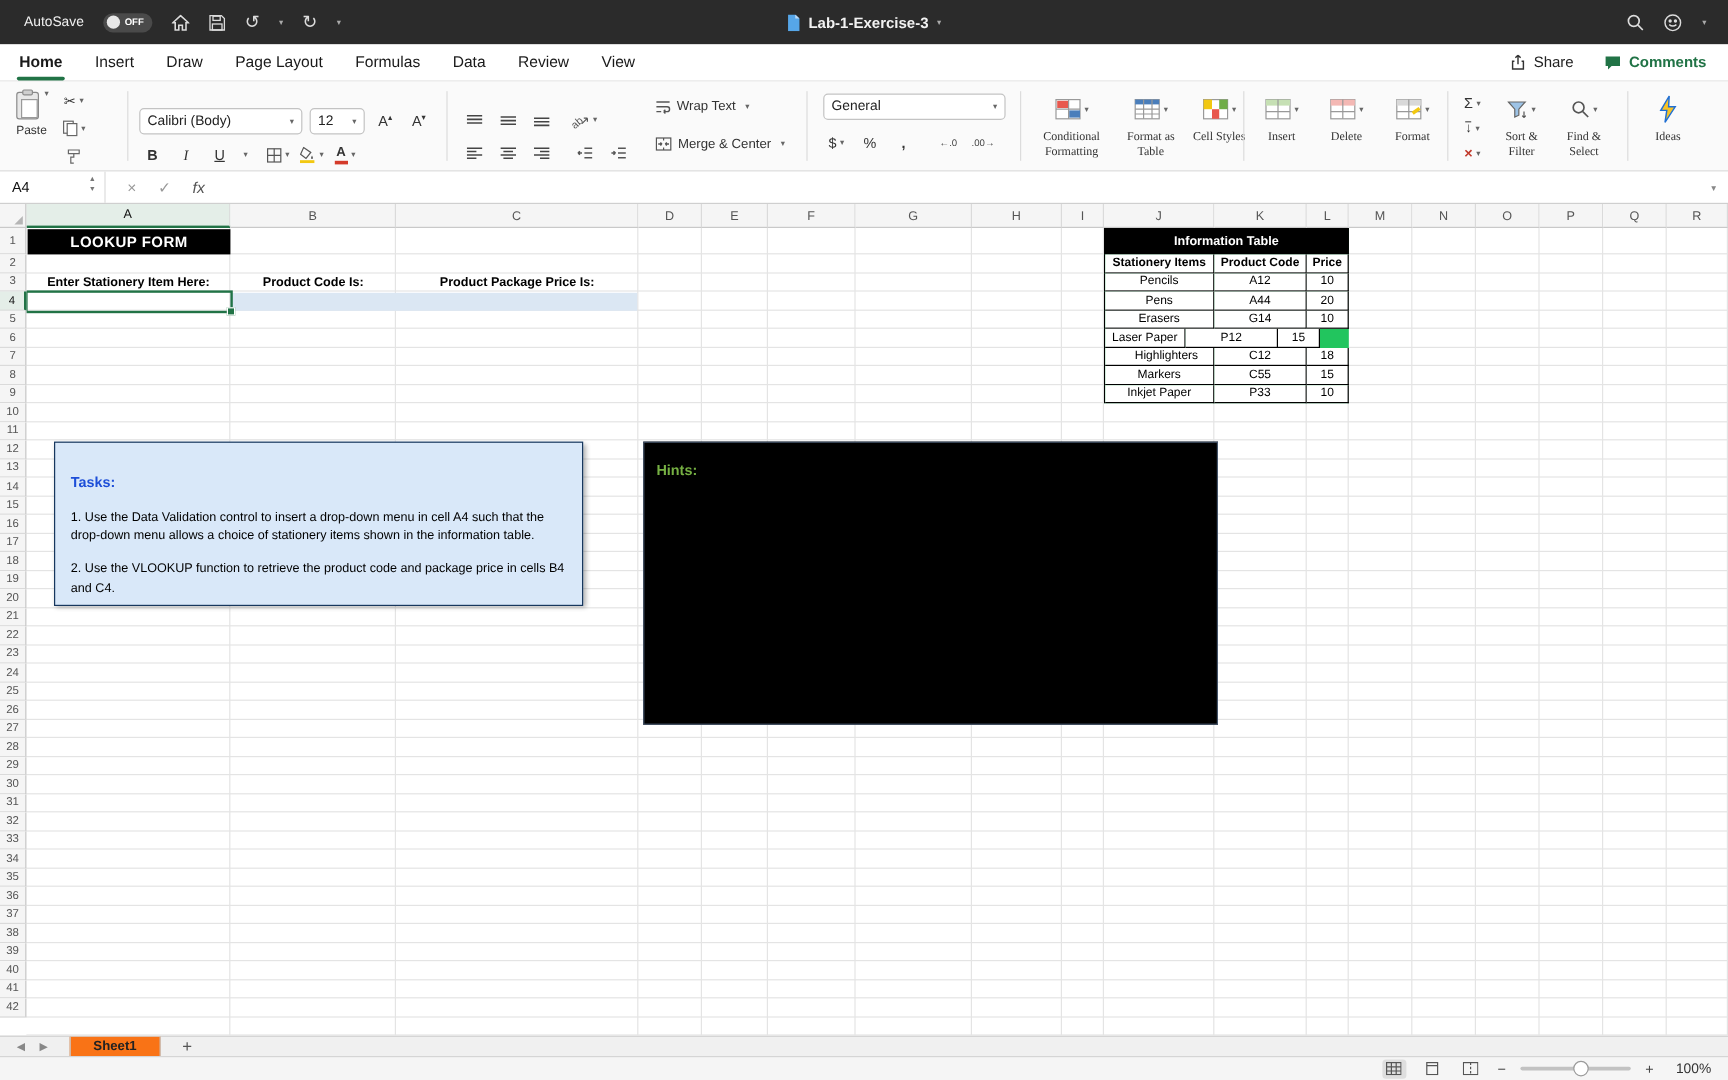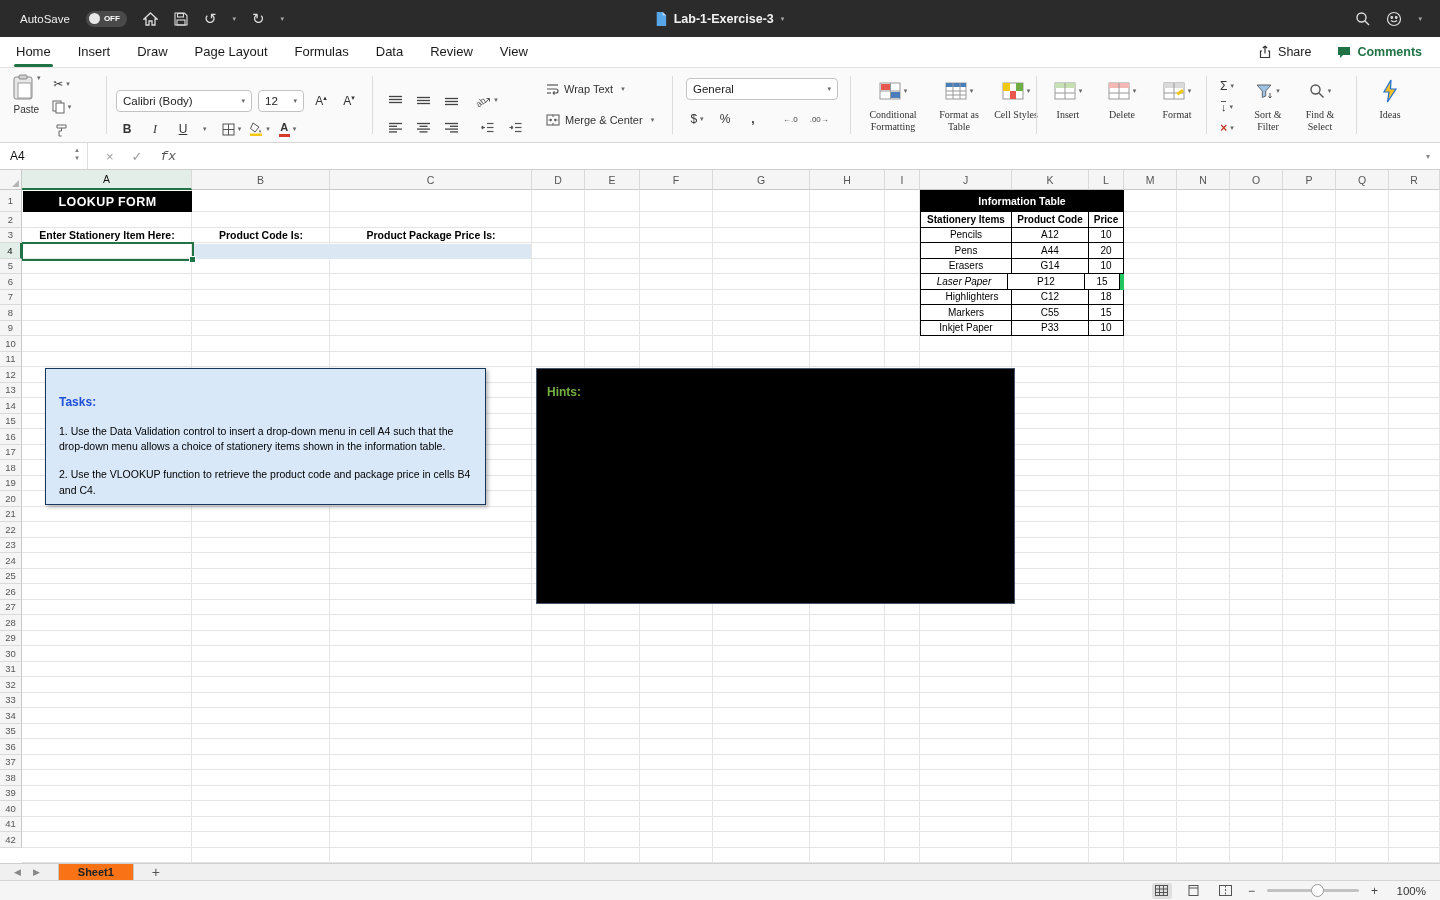--- a/index.html
+++ b/index.html
@@ -17,21 +17,21 @@
   .undoredo { font-size:15px; color:#dcdcdc; line-height:1; }
   .tb-chev { font-size:7px; color:#aaa; }
   .tb-center { position:absolute; left:50%; transform:translateX(-50%); display:flex; align-items:center; gap:7px; }
   .tb-center .doc-title { font-size:12.5px; font-weight:600; color:#f2f2f2; }
   .tb-right { margin-left:auto; display:flex; align-items:center; gap:16px; padding-right:18px; }
 
   
   .menubar { position:absolute; top:37px; left:0; width:1440px; height:31px; background:#fff; border-bottom:1px solid #e2e2e2; display:flex; align-items:stretch; padding-left:16px; }
   #menuTabs { display:flex; }
   .mtab { margin-right:27px; font-size:13px; color:#1a1a1a; line-height:30px; position:relative; cursor:default; white-space:nowrap; }
-  .mtab.active { font-weight:400; }
+  .mtab.active { font-weight:700; }
   .mtab.active::after { content:''; position:absolute; left:-2px; right:-2px; bottom:0; height:3px; background:#217346; border-radius:2px; }
   .mb-right { margin-left:auto; display:flex; align-items:center; gap:26px; padding-right:18px; }
   .mb-btn { display:flex; align-items:center; gap:6px; font-size:12.5px; color:#222; cursor:default; }
   .mb-btn.comments { color:#217346; font-weight:600; }
 
   
   .ribbon { position:absolute; top:68px; left:0; width:1440px; height:75px; background:#fafafa; border-bottom:1px solid #d6d6d6; }
   .grp { position:absolute; }
   .gdiv { position:absolute; top:8px; width:1px; height:58px; background:#dcdcdc; }
   .sel { border:1px solid #c3c3c3; border-radius:4px; background:#fff; height:22px; font-size:11.5px; color:#222; padding:0 6px; display:flex; align-items:center; justify-content:space-between; cursor:default; }
@@ -47,21 +47,21 @@
   .fcolor { display:flex; flex-direction:column; align-items:center; line-height:1; }
   .fcolor .bar { width:11px; height:3px; margin-top:1px; }
   .wmbtn { display:flex; align-items:center; gap:5px; font-size:11px; color:#333; height:22px; cursor:default; }
   .decbtn { font-size:8px; color:#444; border-radius:3px; padding:2px 3px; }
 
   
   .fbar { position:absolute; top:143px; left:0; width:1440px; height:27px; background:#fff; border-bottom:1px solid #cfcfcf; display:flex; align-items:center; }
   .namebox { width:88px; height:100%; border-right:1px solid #dcdcdc; display:flex; align-items:center; padding-left:10px; font-size:12px; color:#111; position:relative; }
   .stepper { position:absolute; right:7px; top:4px; display:flex; flex-direction:column; font-size:6px; color:#777; line-height:1.3; }
   .fbtn { font-size:13px; color:#9a9a9a; margin-left:18px; cursor:default; }
-  .fx { font-family:Liberation Mono, monospace; font-style:italic; color:#555; }
+  .fx { font-family:Liberation Sans, sans-serif; font-style:italic; color:#555; }
   .fbar-chev { margin-left:auto; margin-right:10px; font-size:8px; color:#888; }
 
   
   #grid { position:absolute; top:170px; left:0; width:1440px; height:693px; background:#fff; overflow:hidden; }
   .corner { position:absolute; left:0; top:0; width:22px; height:20px; background:#f5f5f5; border-right:1px solid #c9c9c9; border-bottom:1px solid #c9c9c9; z-index:5; }
   .corner::after { content:''; position:absolute; right:2px; bottom:2px; border-left:7px solid transparent; border-bottom:7px solid #b5b5b5; }
   .col-hdr { position:absolute; top:0; height:20px; background:#f5f5f5; border-right:1px solid #dadada; border-bottom:1px solid #c9c9c9; font-size:10.5px; color:#555; display:flex; align-items:center; justify-content:center; z-index:4; }
   .col-hdr.selhdr { background:#e4eee8; border-bottom:2px solid #217346; color:#111; }
   .row-hdr { position:absolute; left:0; width:22px; background:#f5f5f5; border-right:1px solid #c9c9c9; border-bottom:1px solid #dadada; font-size:9.5px; color:#555; display:flex; align-items:center; justify-content:center; z-index:4; }
   .row-hdr.selhdr { background:#e4eee8; border-right:2px solid #217346; color:#111; }
@@ -569,21 +569,21 @@
         <div class="it-cell" style="width: 91px; height: 15.5px;">Pens</div>
         <div class="it-cell" style="width: 77px; height: 15.5px;">A44</div>
         <div class="it-cell" style="width: 35px; height: 15.5px;">20</div>
       </div>
       <div class="it-row">
         <div class="it-cell" style="width: 91px; height: 15.5px;">Erasers</div>
         <div class="it-cell" style="width: 77px; height: 15.5px;">G14</div>
         <div class="it-cell" style="width: 35px; height: 15.5px;">10</div>
       </div>
       <div class="it-row">
-        <div class="it-cell" style="width: 87px; height: 15.5px; font-style: italic;">Laser Paper</div>
+        <div class="it-cell" style="width: 67px; height: 15.5px;">Laser Paper</div>
         <div class="it-cell" style="width: 77px; height: 15.5px;">P12</div>
         <div class="it-cell" style="width: 35px; height: 15.5px;">15</div>
       </div>
       <div class="it-row">
         <div class="it-cell" style="width: 91px; height: 15.5px; padding-left: 12px;">Highlighters</div>
         <div class="it-cell" style="width: 77px; height: 15.5px;">C12</div>
         <div class="it-cell" style="width: 35px; height: 15.5px;">18</div>
       </div>
       <div class="it-row">
         <div class="it-cell" style="width: 91px; height: 15.5px;">Markers</div>

